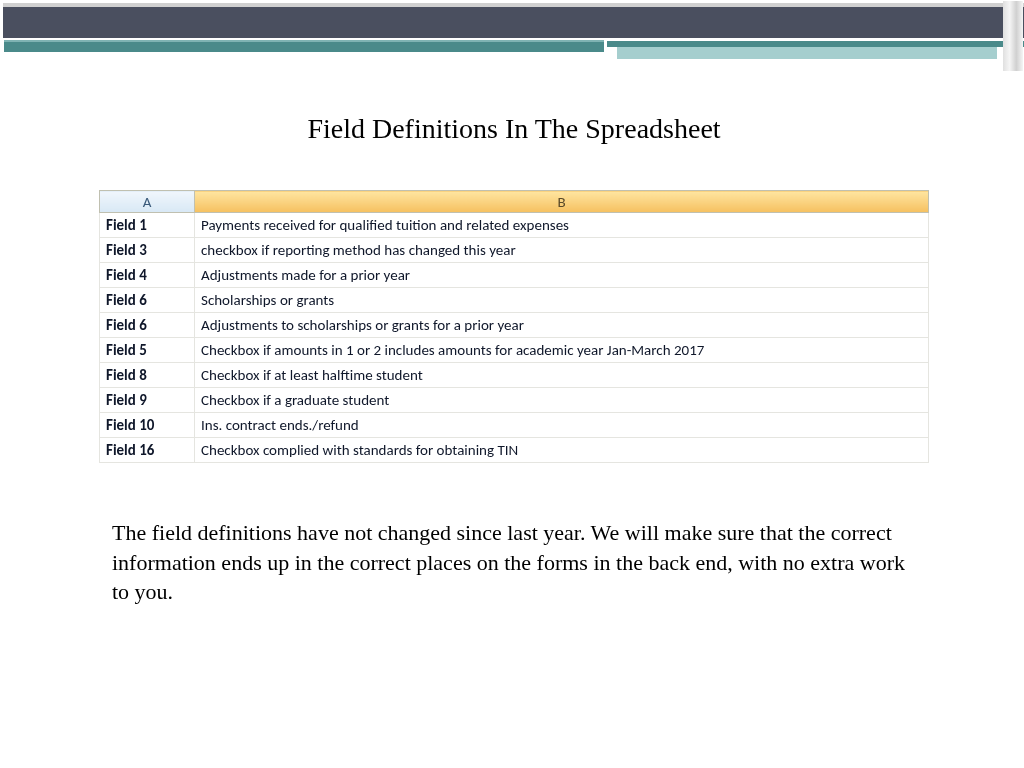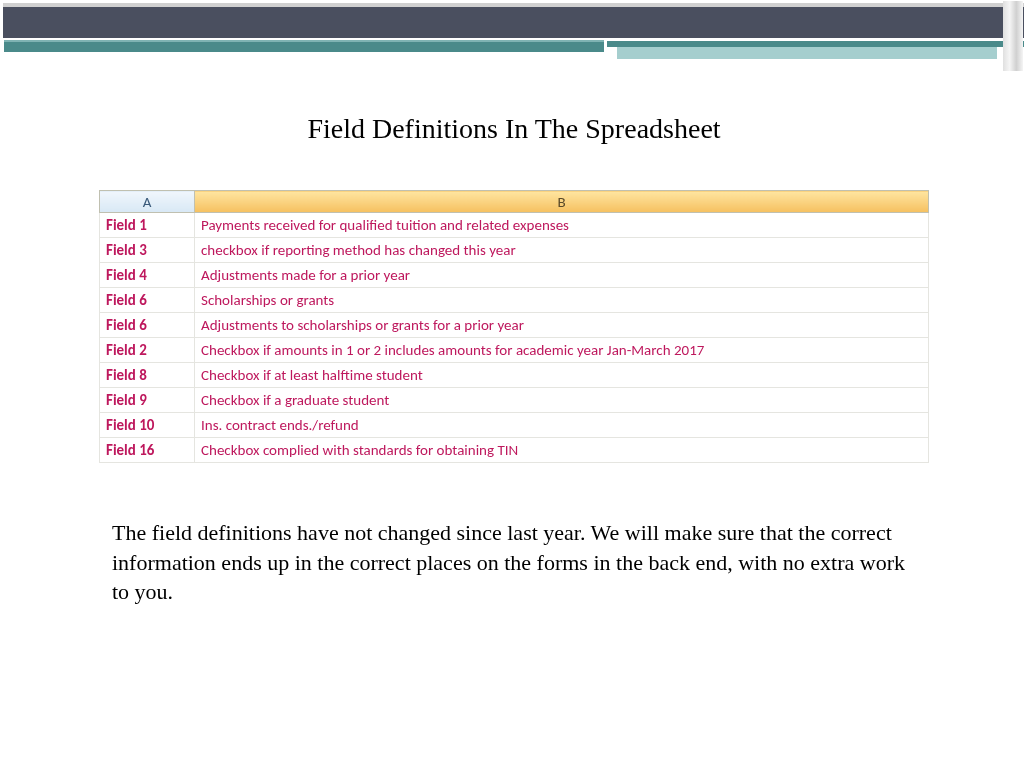--- a/index.html
+++ b/index.html
@@ -82,21 +82,21 @@
       color: #3a5a7a;
     }
     .spreadsheet th.col-b {
       background: linear-gradient(#ffe5a0, #f5c060);
       color: #5a4a2a;
     }
     .spreadsheet td {
       padding: 3px 6px;
       border-bottom: 1px solid #e5e5e0;
       border-right: 1px solid #e5e5e0;
-      color: #be185d;
+      color: #0f172a;
       height: 24px;
       vertical-align: middle;
     }
     .spreadsheet td.field-label {
       font-weight: bold;
       border-left: 1px solid #e5e5e0;
     }
     .body-text {
       margin-top: 55px;
       padding: 0 18px;
@@ -143,21 +143,21 @@
         </tr>
       <tr>
           <td class="field-label">Field 6</td>
           <td>Scholarships or grants</td>
         </tr>
       <tr>
           <td class="field-label">Field 6</td>
           <td>Adjustments to scholarships or grants for a prior year</td>
         </tr>
       <tr>
-          <td class="field-label">Field 2</td>
+          <td class="field-label">Field 5</td>
           <td>Checkbox if amounts in 1 or 2 includes amounts for academic year Jan-March 2017</td>
         </tr>
       <tr>
           <td class="field-label">Field 8</td>
           <td>Checkbox if at least halftime student</td>
         </tr>
       <tr>
           <td class="field-label">Field 9</td>
           <td>Checkbox if a graduate student</td>
         </tr>

